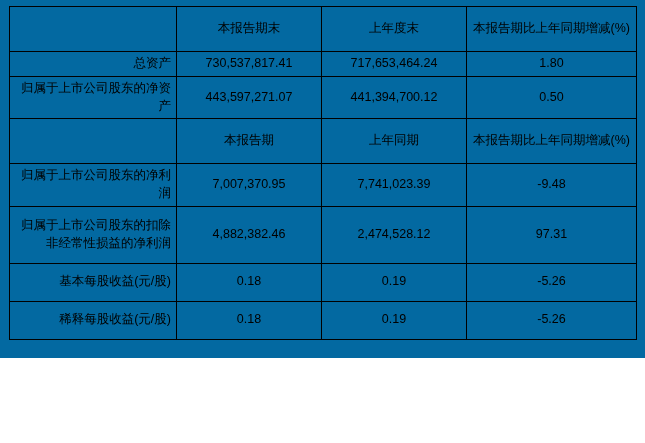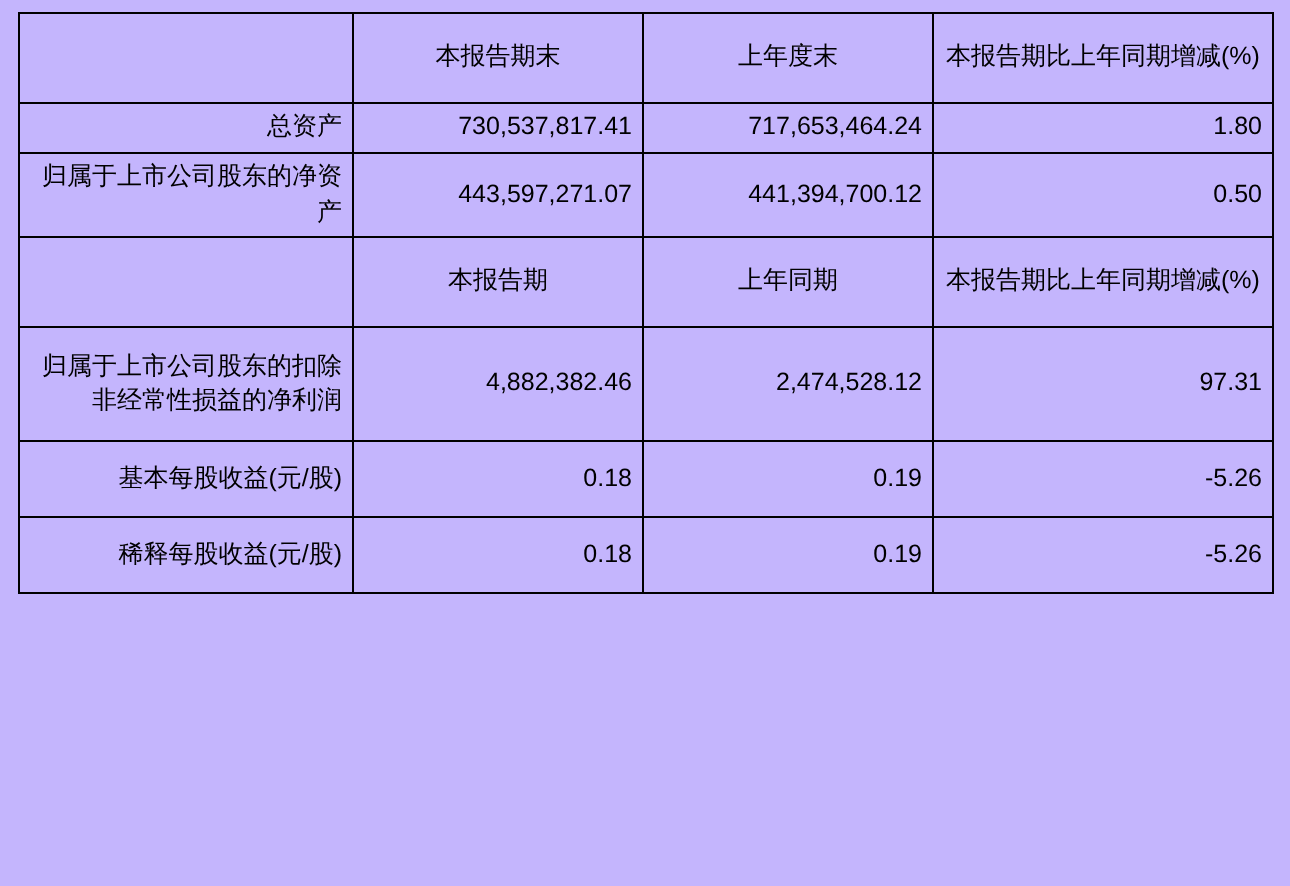--- a/index.html
+++ b/index.html
@@ -6,23 +6,23 @@
     margin: 0;
     padding: 0;
     background: #ffffff;
   }
   body {
     font-family: "Liberation Sans", sans-serif;
     color: #000000;
   }
   #page {
     width: 645px;
-    height: 443px;
+    height: 358px;
     position: relative;
-    background: #c4b5fd;
+    background: #0369a1;
     overflow: hidden;
   }
   table.fin {
     border-collapse: collapse;
     table-layout: fixed;
     width: 627px;
     margin: 6px 0 0 9px;
     font-size: 12.5px;
   }
   table.fin col.c0 { width: 167px; }
@@ -33,21 +33,21 @@
     border: 1px solid #000000;
     padding: 3px 5px;
     vertical-align: middle;
     line-height: 1.42;
     word-break: break-all;
   }
   td.label {
     text-align: right;
   }
   td.num {
-    text-align: right;
+    text-align: center;
   }
   td.ctr {
     text-align: center;
   }
   td.hdr {
     text-align: center;
     vertical-align: middle;
   }
   .hdr-tall {
     height: 38px;
@@ -87,20 +87,26 @@
         <td class="num">0.50</td>
       </tr>
 
       <tr>
         <td class="hdr hdr-tall"></td>
         <td class="hdr hdr-tall">本报告期</td>
         <td class="hdr hdr-tall">上年同期</td>
         <td class="hdr hdr-tall">本报告期比上年同期增减(%)</td>
       </tr>
 
+      <tr class="row-2">
+        <td class="label">归属于上市公司股东的净利润</td>
+        <td class="num">7,007,370.95</td>
+        <td class="num">7,741,023.39</td>
+        <td class="num">-9.48</td>
+      </tr>
       <tr class="row-3">
         <td class="label">归属于上市公司股东的扣除非经常性损益的净利润</td>
         <td class="num">4,882,382.46</td>
         <td class="num">2,474,528.12</td>
         <td class="num">97.31</td>
       </tr>
       <tr class="row-2">
         <td class="label">基本每股收益(元/股)</td>
         <td class="num">0.18</td>
         <td class="num">0.19</td>

